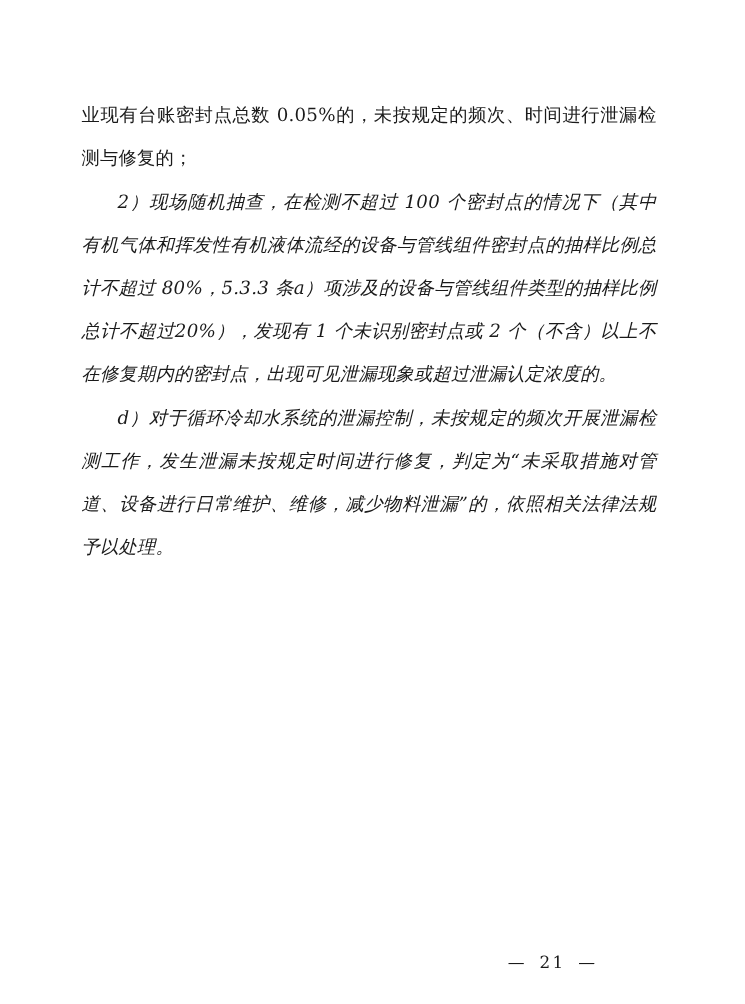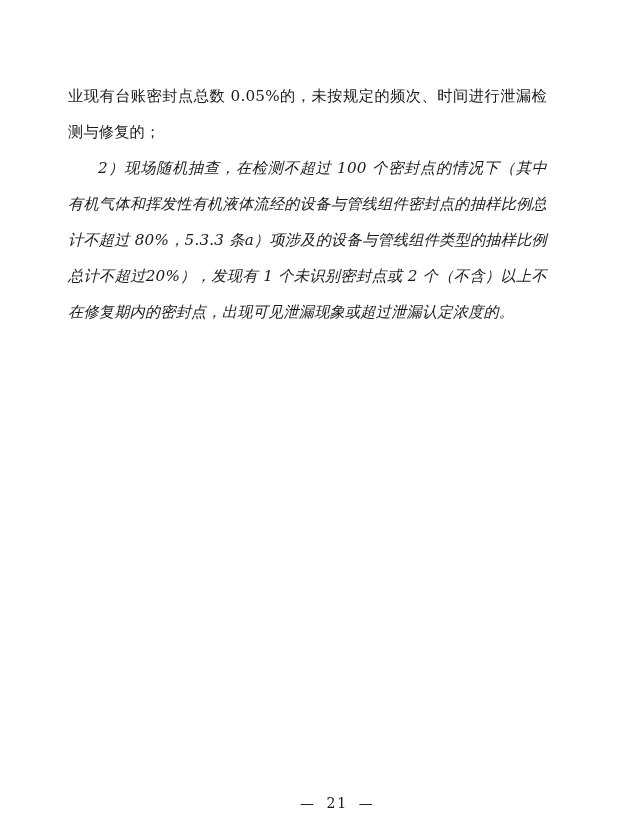--- a/index.html
+++ b/index.html
@@ -37,20 +37,21 @@
   }
   .para + .para {
     margin-top: 0;
     font-style: italic;
   }
   .footer {
     position: absolute;
     left: 0;
     right: 0;
     bottom: 26px;
+    text-align: center;
     font-size: 14px;
     color: #1a1a1a;
     letter-spacing: 2px;
   }
   .footer .pageno {
     display: inline-block;
     padding: 0 4px;
   }
   .footer-inner {
     display: inline-block;
@@ -58,20 +59,21 @@
   }
 </style>
 </head>
 <body>
 
 <div class="page">
 
   <div class="body-text">
     <p class="para">业现有台账密封点总数 0.05%的，未按规定的频次、时间进行泄漏检测与修复的；</p>
     <p class="para indent">2）现场随机抽查，在检测不超过 100 个密封点的情况下（其中有机气体和挥发性有机液体流经的设备与管线组件密封点的抽样比例总计不超过 80%，5.3.3 条a）项涉及的设备与管线组件类型的抽样比例总计不超过20%），发现有 1 个未识别密封点或 2 个（不含）以上不在修复期内的密封点，出现可见泄漏现象或超过泄漏认定浓度的。</p>
+    <p class="para indent">d）对于循环冷却水系统的泄漏控制，未按规定的频次开展泄漏检测工作，发生泄漏未按规定时间进行修复，判定为“未采取措施对管道、设备进行日常维护、维修，减少物料泄漏”的，依照相关法律法规予以处理。</p>
   </div>
 
   <div class="footer">
     <span class="footer-inner">
       <span>—</span>
       <span class="pageno">21</span>
       <span>—</span>
     </span>
   </div>
 

